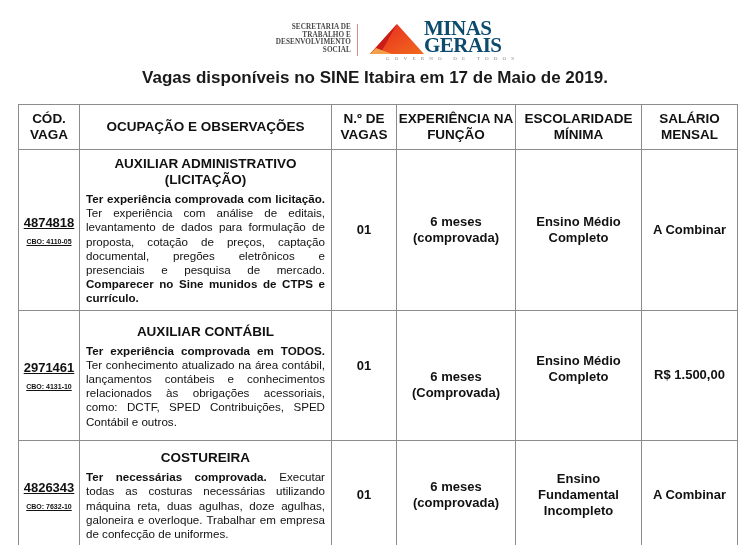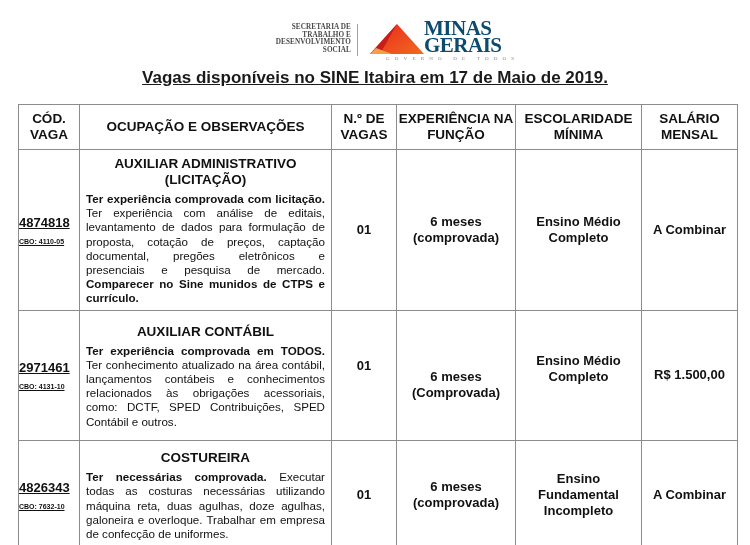--- a/index.html
+++ b/index.html
@@ -3,26 +3,26 @@
 <meta charset="utf-8">
 <style>
   html, body { margin:0; padding:0; background:#fff; }
   body { width:750px; height:545px; position:relative; overflow:hidden; font-family:"Liberation Sans", sans-serif; color:#111; }
   .header { position:absolute; left:16px; top:14px; width:750px; height:48px;font-family:Liberation Serif, serif; }
   .sec { position:absolute; right:415px; top:10px; text-align:right; font-size:7.2px; line-height:7.6px; font-weight:bold; color:#4a4a4a; letter-spacing:0.1px; }
   .sep { position:absolute; left:341px; top:10px; width:1px; height:32px; background:#d98a8a; }
   .logo-tri { position:absolute; left:354px; top:10px; }
   .brand { position:absolute; left:408px; top:6px; font-size:21px; line-height:17px; font-weight:bold; color:#0c4a6e; letter-spacing:-0.5px; }
   .gov { position:absolute; left:370px; top:42px; font-size:5px; letter-spacing:5.2px; color:#888; }
-  .title { position:absolute; left:0; top:68px; width:750px; text-align:center; font-size:17px; font-weight:bold; text-decoration:underline; color:#1a1a1a; }
+  .title { position:absolute; left:0; top:68px; width:750px; text-align:center; font-size:17px; font-weight:bold; color:#1a1a1a; }
   table { position:absolute; left:18px; top:104px; width:719px; border-collapse:collapse; table-layout:fixed; }
   td, th { border:1.5px solid #8c8c8c; padding:0; vertical-align:middle; }
   th { font-size:13.5px; font-weight:bold; text-align:center; line-height:16px; height:44px; }
   td { font-size:12px; }
-  .code { text-align:left; }
+  .code { text-align:center; }
   .code .num { font-size:13px; font-weight:bold; text-decoration:underline; display:block; }
   .code .cbo { font-size:7px; font-weight:bold; text-decoration:underline; display:block; margin-top:8px; }
   .occ { padding:6px 6px 4px 6px;margin-top:18px; }
   .occ .otitle { text-align:center; font-size:13.5px; font-weight:bold; line-height:16px; margin-bottom:4px; }
   .occ .desc { text-align:justify; font-size:11.6px; line-height:14.2px; }
   .occ .desc b { font-weight:bold; }
   .c { text-align:center; font-weight:bold; font-size:13px; line-height:16px; }
 </style>
 </head>
 <body>

